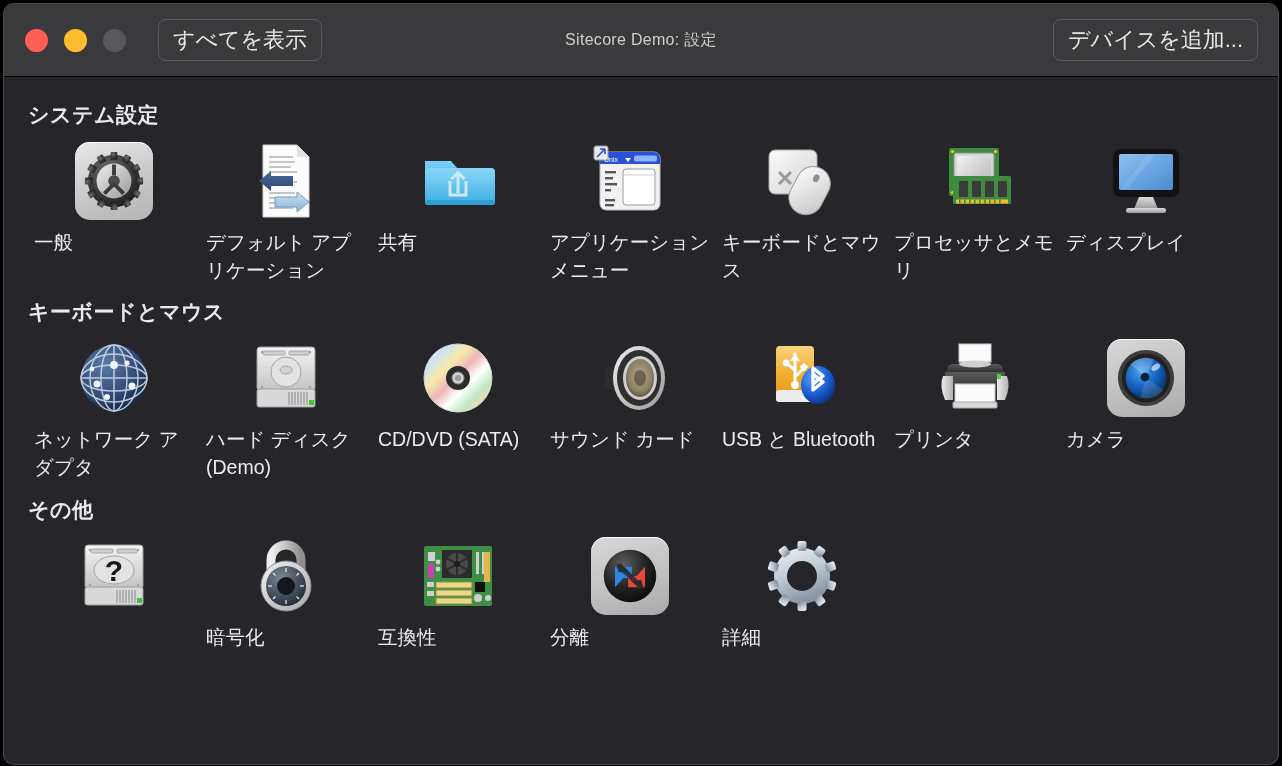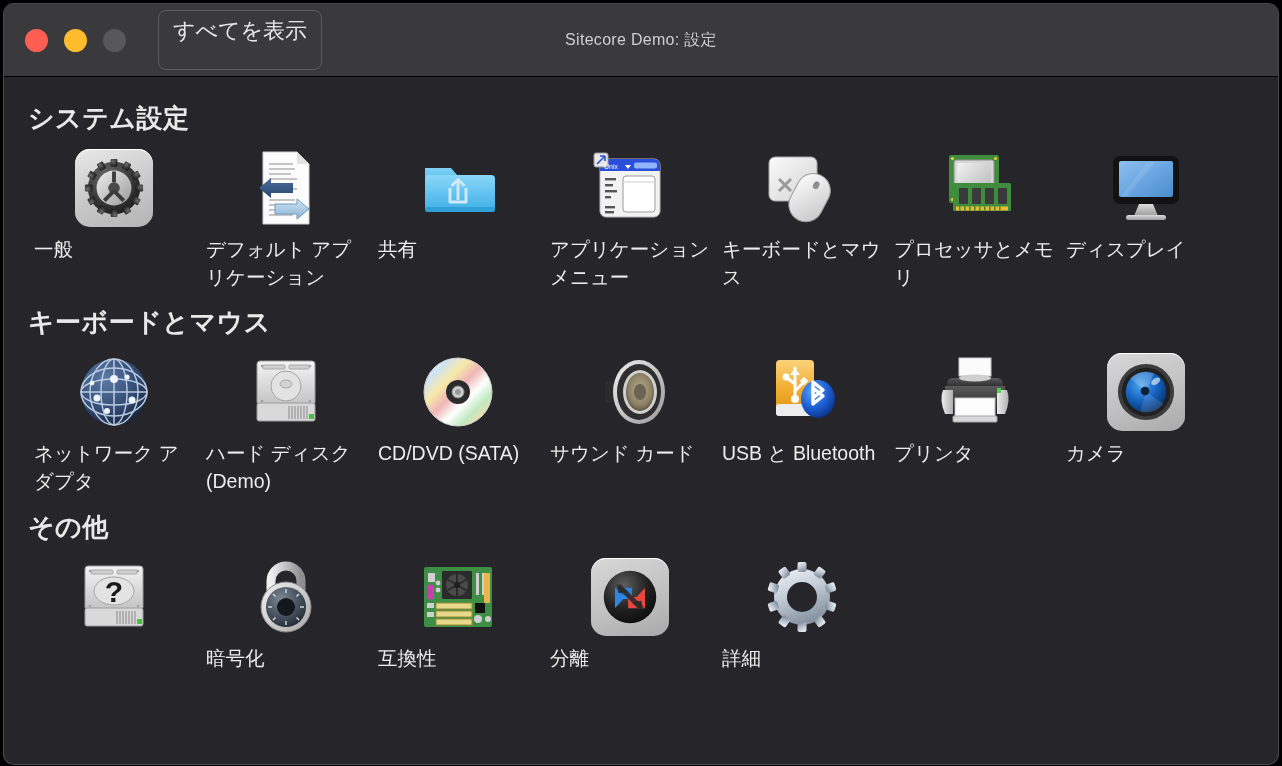--- a/index.html
+++ b/index.html
@@ -39,21 +39,21 @@
   .light {
     width: 23px; height: 23px;
     border-radius: 50%;
     display: block;
   }
   .light.close  { background: #FF5E52; }
   .light.min    { background: #FFBD2E; }
   .light.zoom   { background: #58585B; }
 
   .tb-button {
-    height: 60px;
+    height: 42px;
     border: 1px solid #5d5d60;
     border-radius: 8px;
     background: transparent;
     color: #e6e6e6;
     font-size: 22px;
     line-height: 40px;
     padding: 0 14px;
     box-sizing: border-box;
     white-space: nowrap;
     cursor: default;
@@ -76,21 +76,21 @@
 
   
   .content {
     flex: 1 1 auto;
     padding: 18px 24px 0 24px;
     box-sizing: border-box;
     overflow: hidden;
   }
   .section-title {
     color: #e9e9e9;
-    font-size: 26px;
+    font-size: 21px;
     font-weight: bold;
     margin: 6px 0 12px 0;
     letter-spacing: 0.5px;
   }
   .grid {
     display: grid;
     grid-template-columns: repeat(7, 172px);
     column-gap: 0px;
     margin-bottom: 10px;
   }
@@ -138,20 +138,21 @@
 <div class="window">
 
   <div class="titlebar">
     <div class="traffic">
       <span class="light close"></span>
       <span class="light min"></span>
       <span class="light zoom"></span>
     </div>
     <div class="tb-button show-all">すべてを表示</div>
     <div class="win-title">Sitecore Demo: 設定</div>
+    <div class="tb-button add-device">デバイスを追加...</div>
   </div>
 
   <div class="content">
 
     <div class="section sec-sys">
       <div class="section-title">システム設定</div>
       <div class="grid">
 
         <div class="cell">
           <div class="icon-box">

